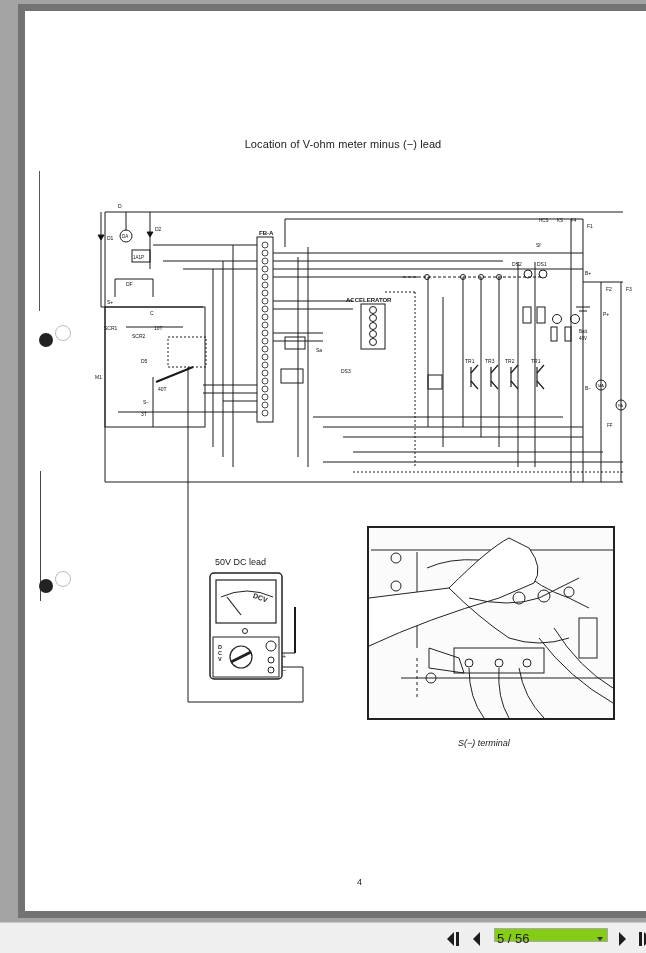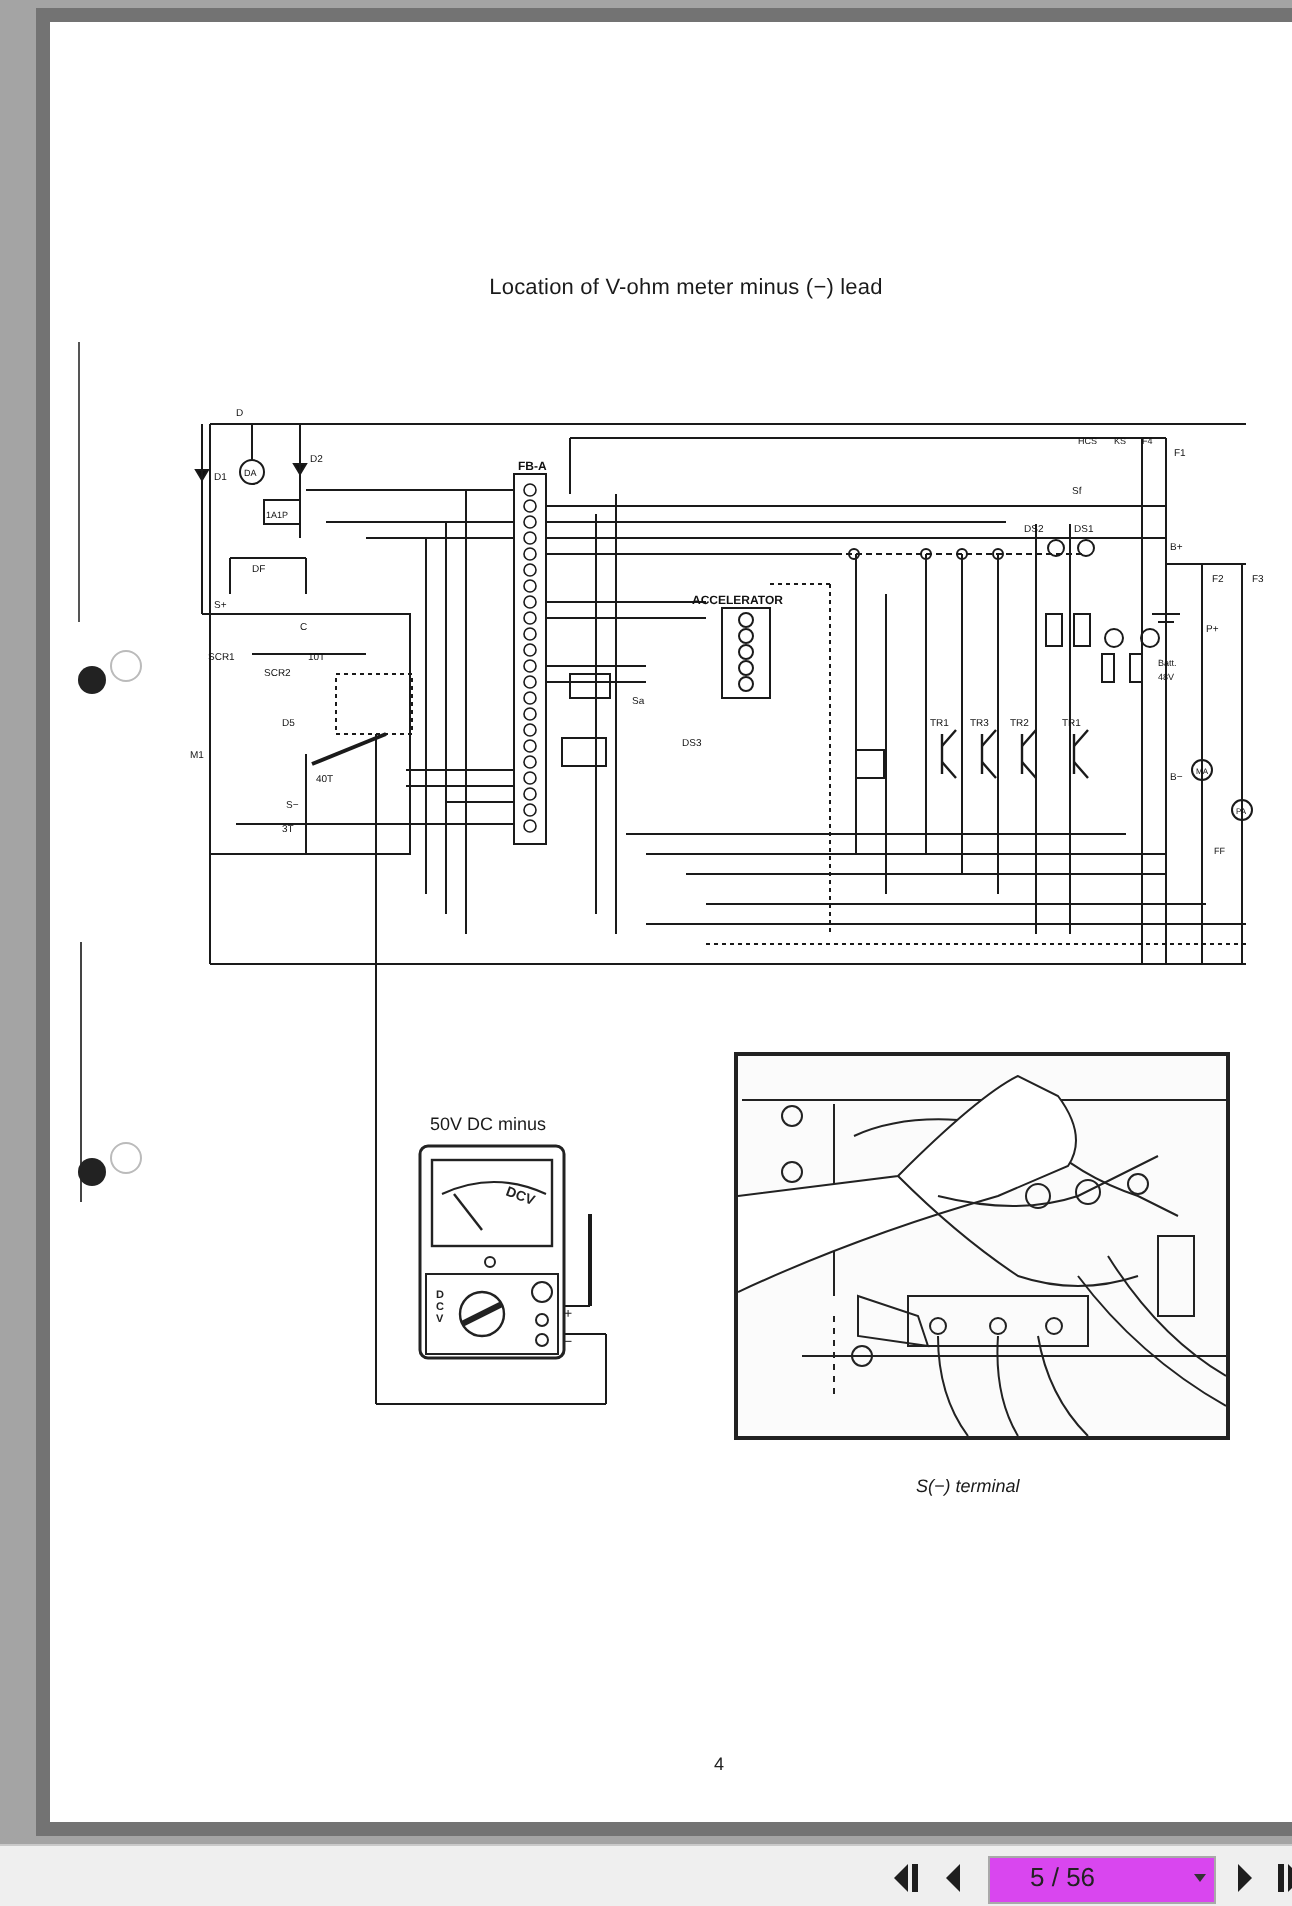--- a/index.html
+++ b/index.html
@@ -41,23 +41,23 @@
   }
   .punch { position:absolute; border-radius:50%; }
   .toolbar {
     position:absolute; left:0; top:922px; width:646px; height:31px;
     background:#efefef; border-top:1px solid #c9c9c9;
   }
   .nav-btn {
     position:absolute; top:8px; width:14px; height:16px; cursor:pointer;
   }
   .page-select {
-    position:absolute; left:494px; top:5px; width:114px; height:24px;
-    background:#d946ef; border:1px solid #a9a9a9; box-sizing:border-box;
-    font-size:13px; color:#222; line-height:19px; padding-left:20px;
+    position:absolute; left:494px; top:5px; width:114px; height:14px;
+    background:#84cc16; border:1px solid #a9a9a9; box-sizing:border-box;
+    font-size:13px; color:#222; line-height:19px; padding-left:2px;
   }
   .page-select .caret {
     position:absolute; right:4px; top:8px; width:0; height:0;
     border-left:3px solid transparent; border-right:3px solid transparent;
     border-top:4px solid #333;
   }
   .lbl { font-family:"Liberation Sans", sans-serif; fill:#111; }
 </style>
 </head>
 <body>
@@ -269,21 +269,21 @@
       <text class="lbl" x="548" y="215" font-size="4.5">F4</text>
       <text class="lbl" x="534" y="215" font-size="4.5">KS</text>
       <text class="lbl" x="516" y="215" font-size="4.5">HCS</text>
       <text class="lbl" x="556" y="326" font-size="4.5">Batt.</text>
       <text class="lbl" x="556" y="333" font-size="4.5">48V</text>
       <text class="lbl" x="575" y="380" font-size="4">MA</text>
       <text class="lbl" x="595" y="400" font-size="4">PA</text>
       <text class="lbl" x="584" y="420" font-size="4.5">FF</text>
     </svg>
 
-    <div class="meter-label">50V DC minus</div>
+    <div class="meter-label">50V DC lead</div>
     <svg style="position:absolute;left:184px;top:560px;" width="80" height="112" viewBox="0 0 80 112">
       <rect x="1" y="2" width="72" height="106" rx="4" fill="#fff" stroke="#222" stroke-width="1.5"></rect>
       <rect x="7" y="9" width="60" height="43" fill="#fff" stroke="#222" stroke-width="1.2"></rect>
       <path d="M12 26 Q38 14 64 26" fill="none" stroke="#222" stroke-width="1"></path>
       <line x1="18" y1="26" x2="32" y2="44" stroke="#222" stroke-width="1.2"></line>
       <text x="44" y="28" font-size="7" font-weight="bold" fill="#222" transform="rotate(20 48 26)">DCV</text>
       <circle cx="36" cy="60" r="2.5" fill="none" stroke="#222"></circle>
       <rect x="4" y="66" width="66" height="40" fill="#fff" stroke="#222" stroke-width="1"></rect>
       <circle cx="32" cy="86" r="11" fill="none" stroke="#222" stroke-width="1.2"></circle>
       <line x1="22" y1="91" x2="42" y2="81" stroke="#222" stroke-width="3"></line>

